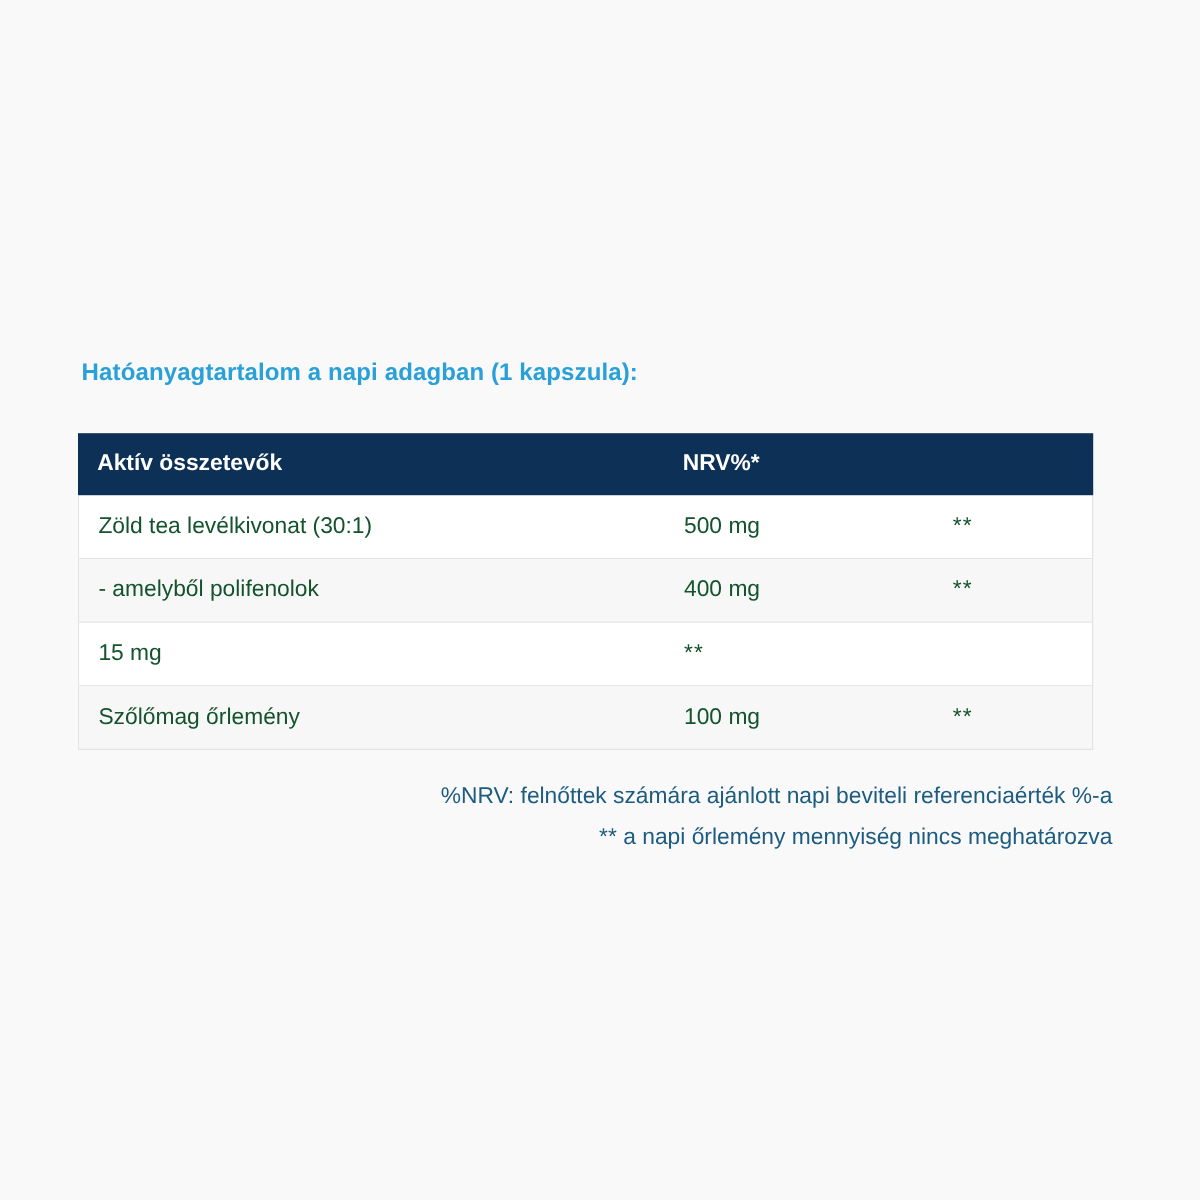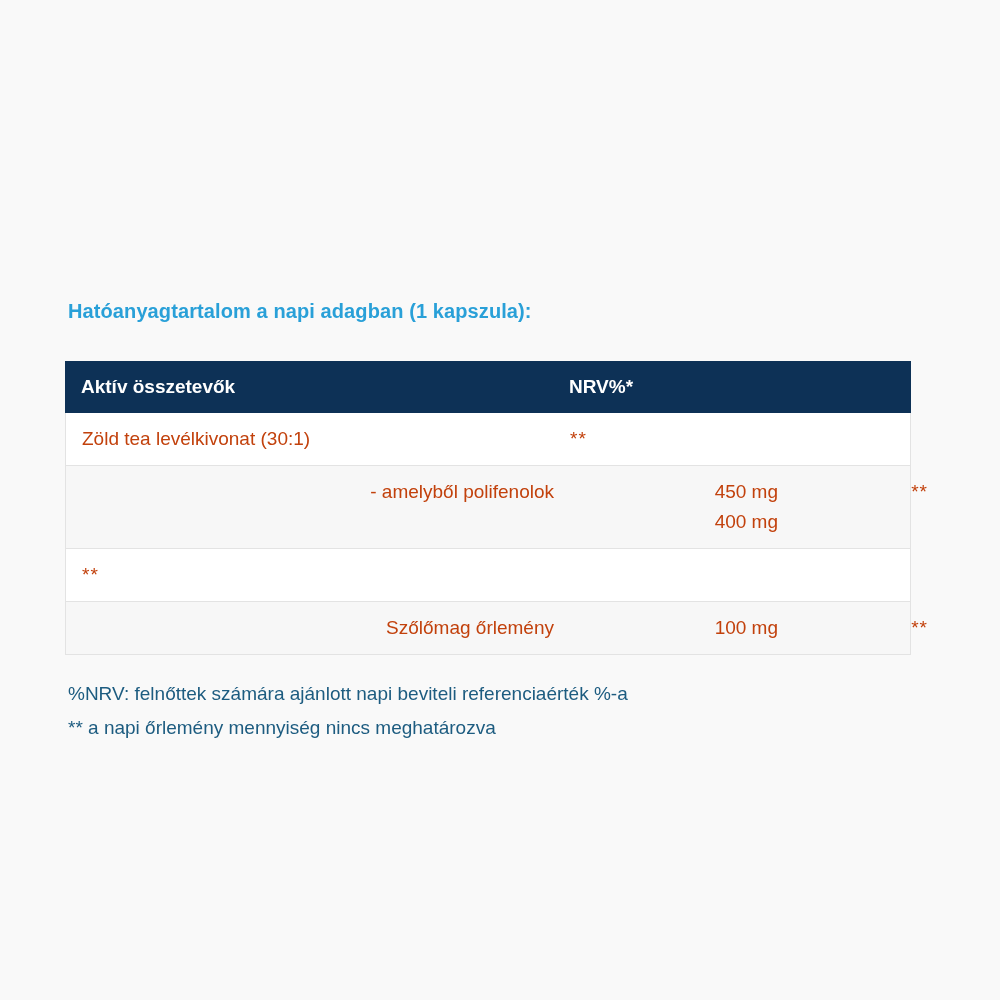--- a/index.html
+++ b/index.html
@@ -52,80 +52,85 @@
     border-left: 1px solid #e3e3e3;
     border-right: 1px solid #e3e3e3;
   }
   .t-body .t-row {
     border-bottom: 1px solid #e3e3e3;
     padding: 11px 0;
     background: #ffffff;
   }
   .t-body .t-row.stripe {
     background: #f7f7f7;
-    text-align: right;
   }
   .cell {
     padding-left: 16px;
     box-sizing: border-box;
   }
   .t-body .cell {
     font-size: 19px;
-    color: #c2410c;
+    color: #14532d;
     line-height: 30px;
   }
   .t-body .cell.nrv {
     font-size: 19px;
     letter-spacing: 1px;
   }
   .notes {
     margin-top: 27px;
     margin-left: 3px;
     color: #1d5c80;
     font-size: 19px;
   }
   .note-line {
     margin: 0 0 10px 0;
     line-height: 24px;
+    text-align: right;
   }
 </style>
 </head>
 <body>
 
 <div class="content">
 
   <div class="section-title">Hatóanyagtartalom a napi adagban (1 kapszula):</div>
 
   <div class="ingredients-table">
     <div class="t-row t-head">
       <div class="cell">Aktív összetevők</div>
       <div class="cell">NRV%*</div>
     </div>
     <div class="t-body">
         <div class="t-row">
           <div class="cell">
             <div>Zöld tea levélkivonat (30:1)</div>
           </div>
+          <div class="cell">
+            <div>500 mg</div>
+          </div>
           <div class="cell nrv">
             <div>**</div>
           </div>
         </div>
         <div class="t-row stripe">
           <div class="cell">
             <div>- amelyből polifenolok</div>
           </div>
           <div class="cell">
-            <div>450 mg</div>
             <div>400 mg</div>
           </div>
           <div class="cell nrv">
             <div>**</div>
           </div>
         </div>
         <div class="t-row">
+          <div class="cell">
+            <div>15 mg</div>
+          </div>
           <div class="cell nrv">
             <div>**</div>
           </div>
         </div>
         <div class="t-row stripe">
           <div class="cell">
             <div>Szőlőmag őrlemény</div>
           </div>
           <div class="cell">
             <div>100 mg</div>

